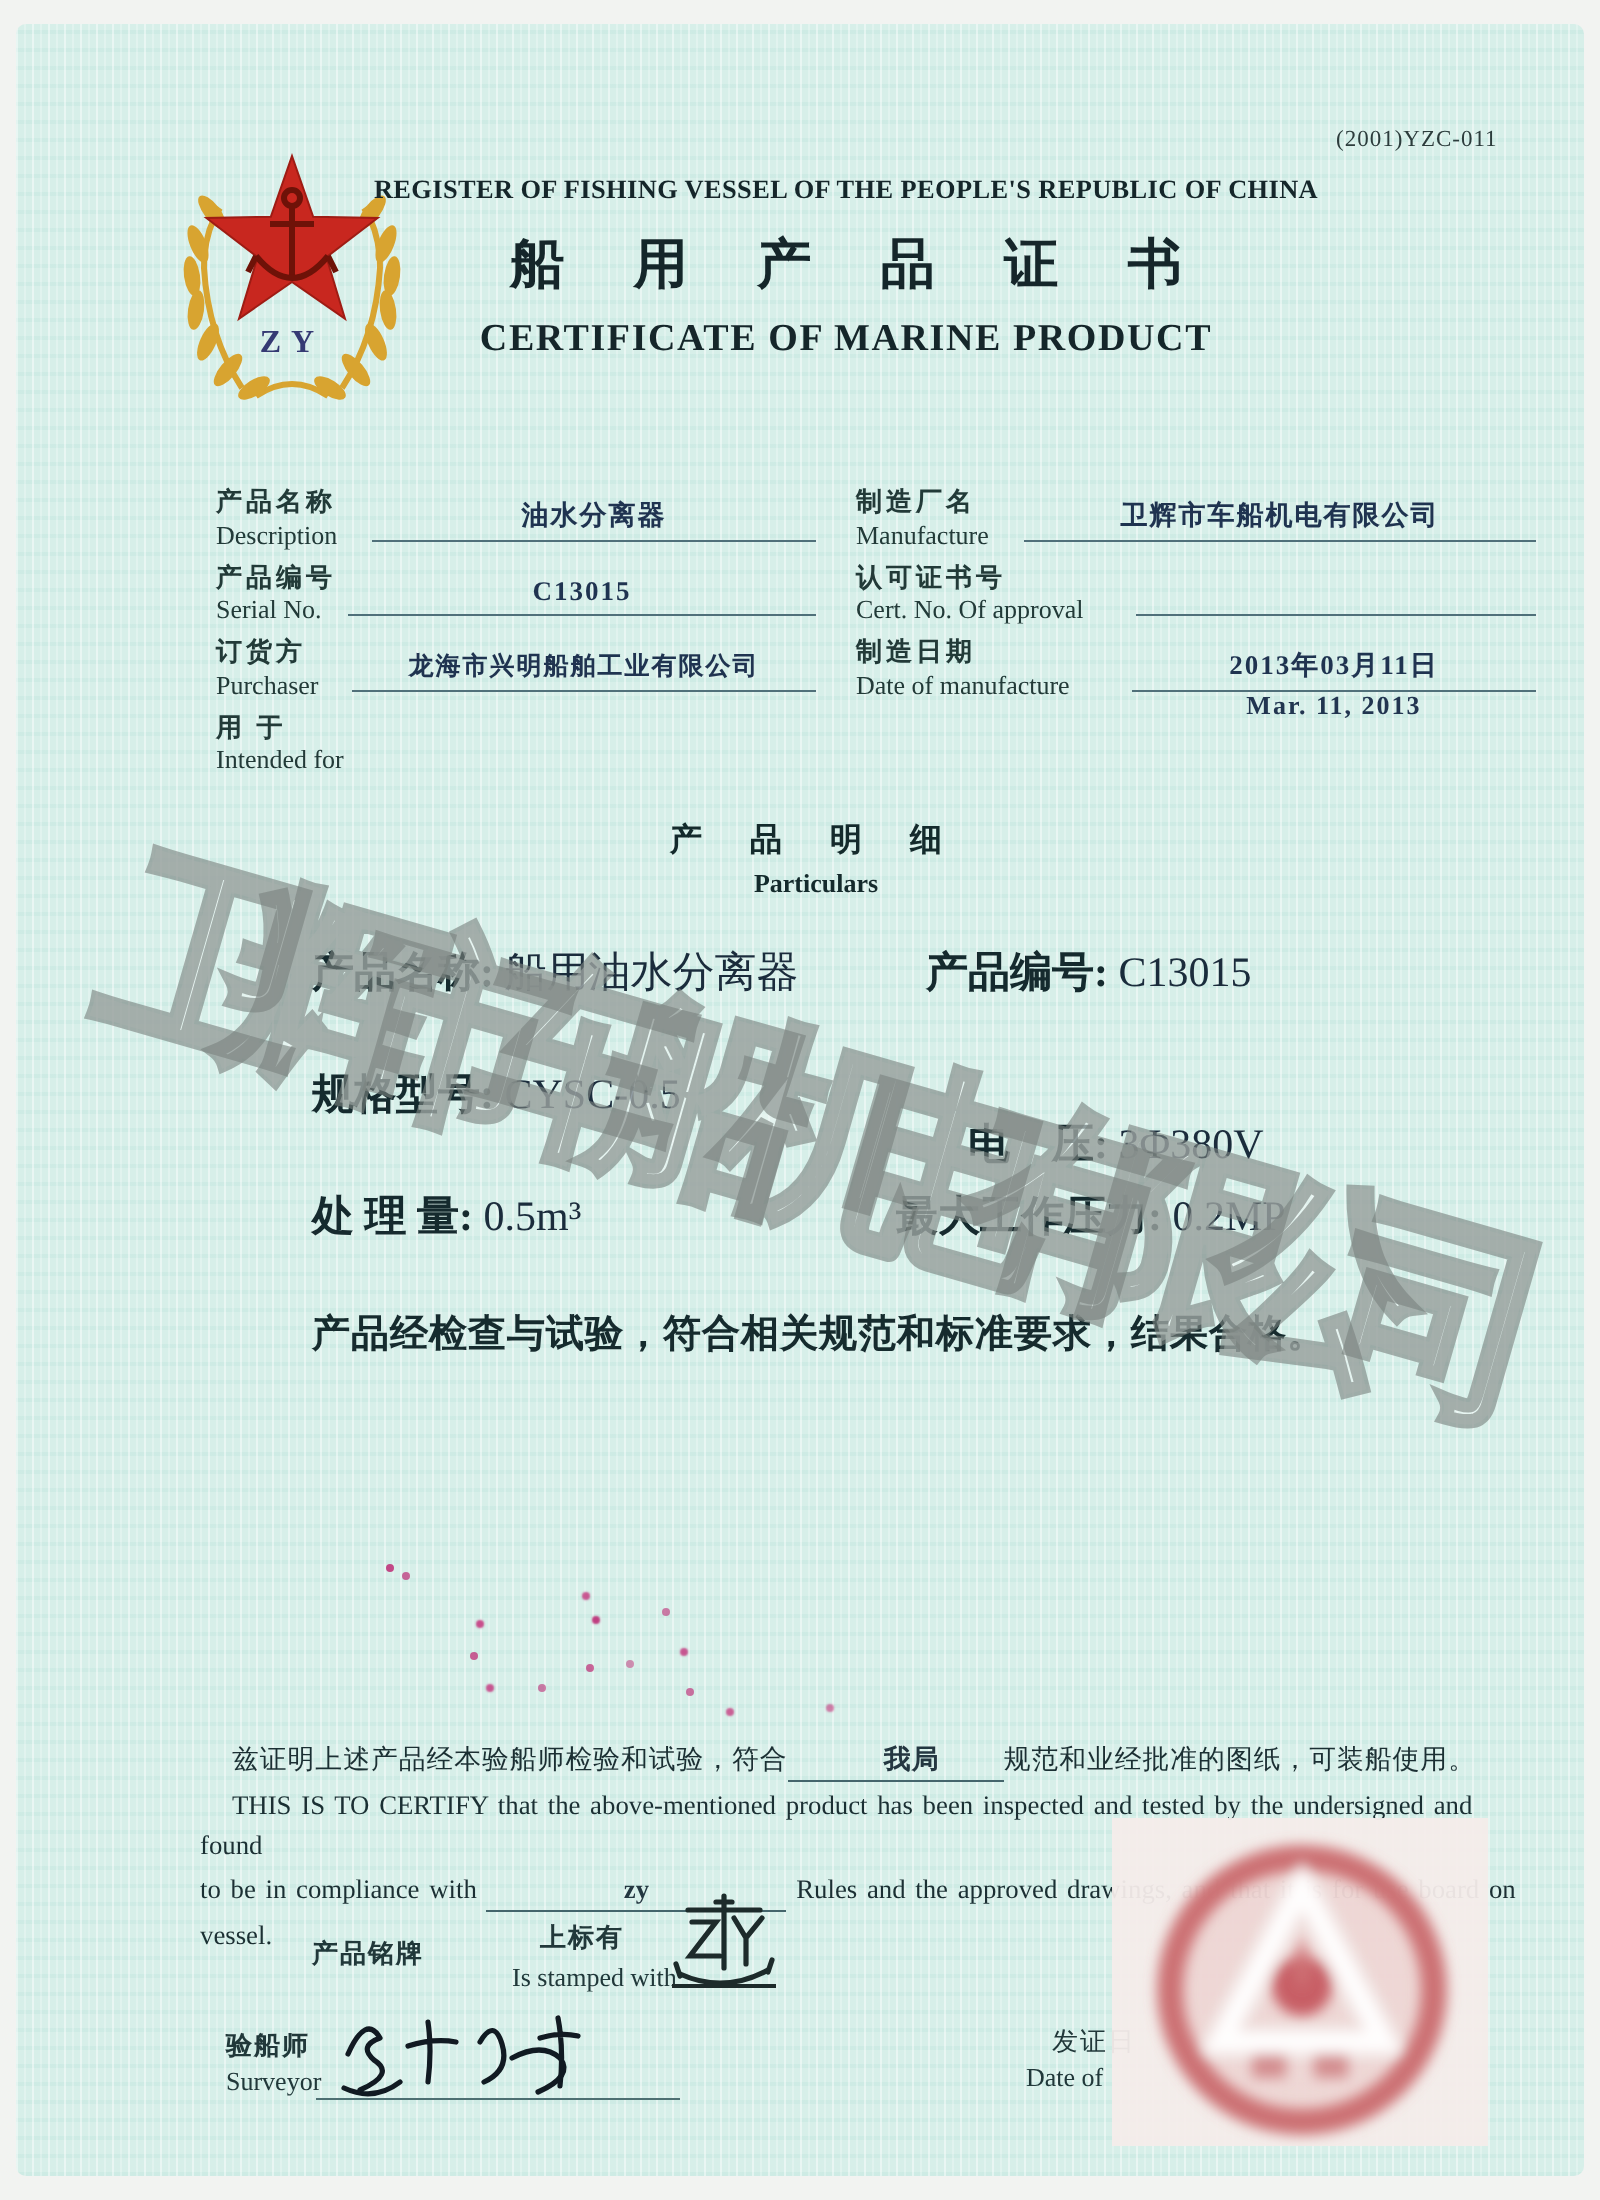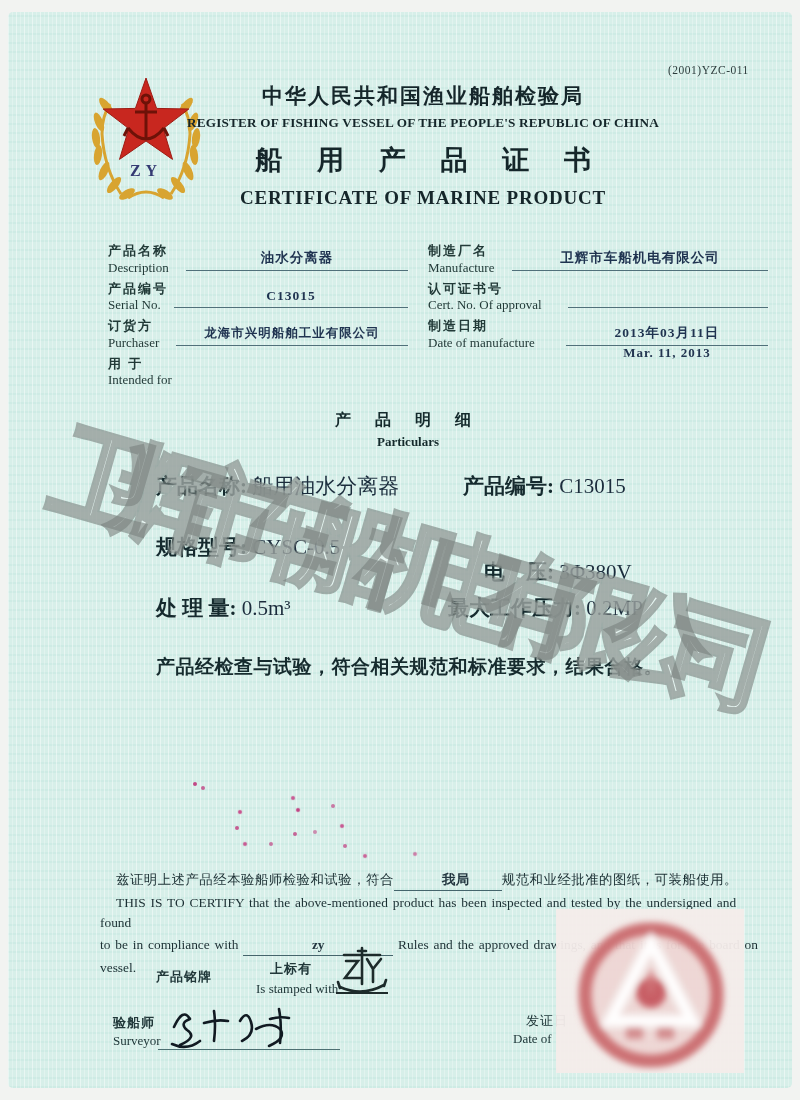--- a/index.html
+++ b/index.html
@@ -100,21 +100,20 @@
         <line x1="80" y1="31" x2="80" y2="68"></line>
         <line x1="69" y1="40" x2="91" y2="40"></line>
         <path d="M62,56 Q80,78 98,56"></path>
         <path d="M62,56 l-4,8 M98,56 l4,8"></path>
       </g>
       <text x="80" y="104" text-anchor="middle" font-size="16" font-weight="bold" fill="#343a73" letter-spacing="5" font-family="Liberation Serif,serif">ZY</text>
     </svg>
   </div>
 
   <div class="abs hdr">
-    <div class="hdr-auth-cn">中华人民共和国渔业船舶检验局</div>
     <div class="hdr-auth-en">REGISTER OF FISHING VESSEL OF THE PEOPLE'S REPUBLIC OF CHINA</div>
     <div class="hdr-title-cn">船 用 产 品 证 书</div>
     <div class="hdr-title-en">CERTIFICATE OF MARINE PRODUCT</div>
   </div>
 
 
   <div class="abs col" style="left:100px;top:229px;">
     <div class="frow">
       <div class="lab-cn">产品名称</div>
       <div class="lab-en">Description</div>

